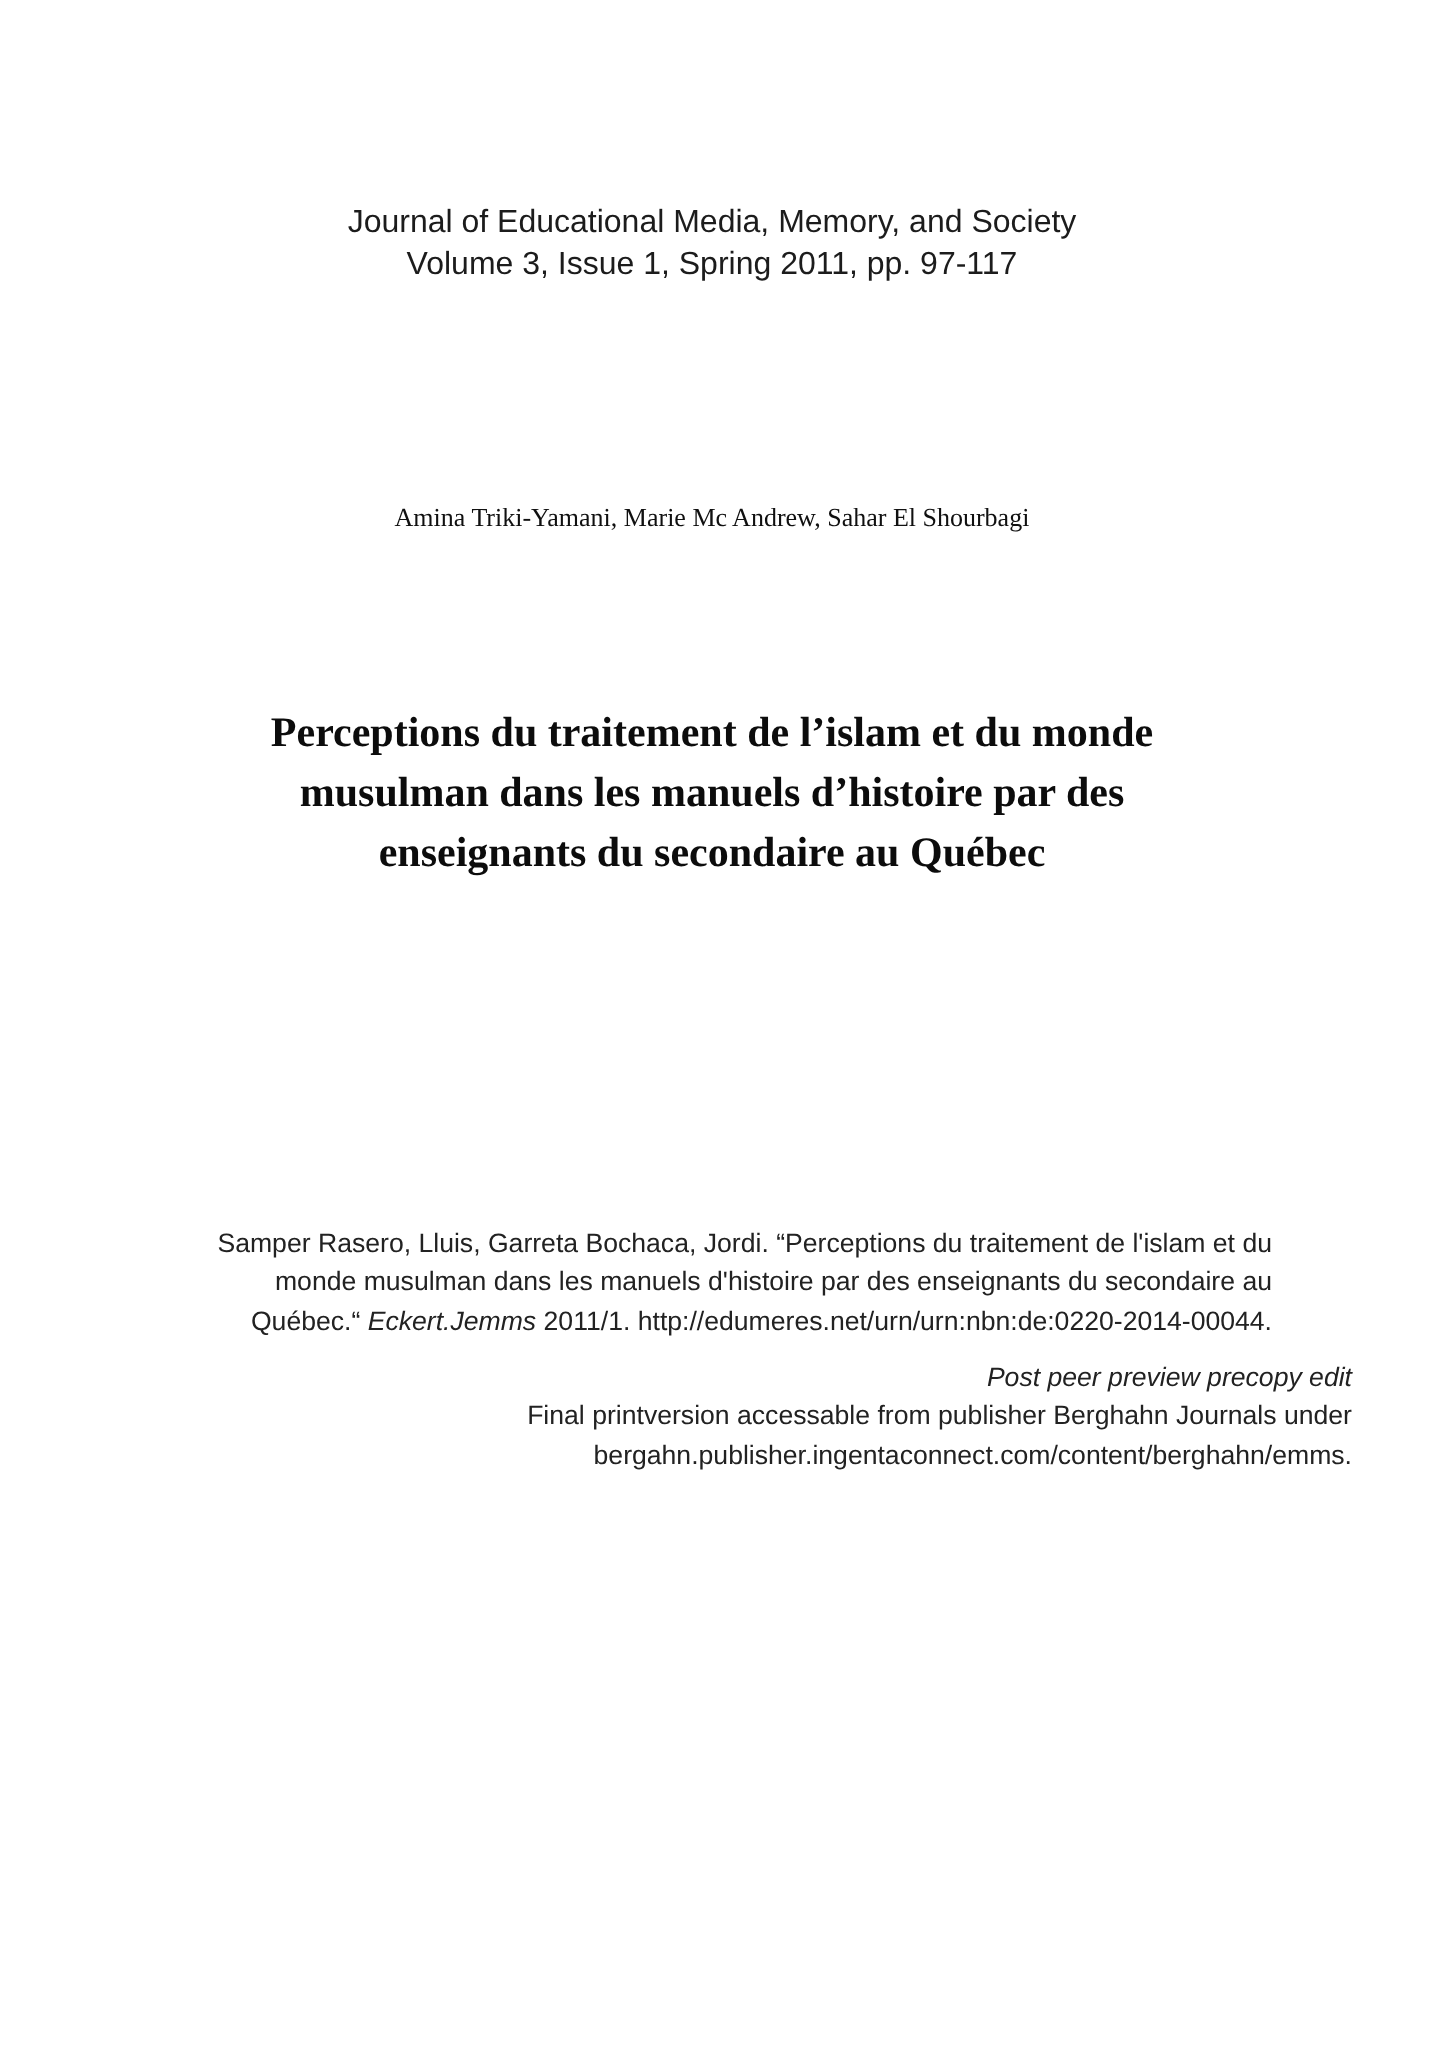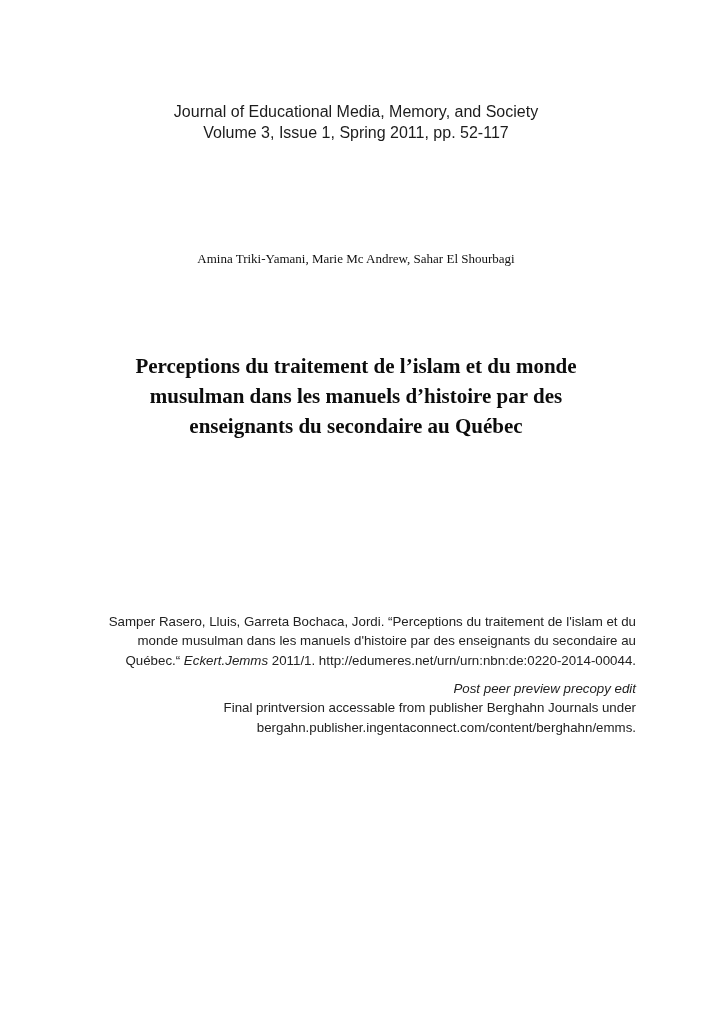--- a/index.html
+++ b/index.html
@@ -47,21 +47,21 @@
   .left-block {
     position: absolute;
     left: 88px;
     width: 548px;
     text-align: right;
     font-size: 13.3px;
     line-height: 19.4px;
     color: #222222;
   }
   .citation-block { top: 612px; }
-  .note-block { top: 679px; }
+  .note-block { top: 679px; margin-left: 40px; }
   .italic { font-style: italic; }
   .logo {
     position: absolute;
     top: 861px;
     right: 104px;
     font-family: "Liberation Serif", serif;
     font-weight: bold;
     font-size: 52px;
     line-height: 48px;
     letter-spacing: -1px;
@@ -71,21 +71,21 @@
   .logo .logo-orange { color: #f7a11a; }
   .logo .logo-e { font-style: italic; }
 </style>
 </head>
 <body>
 
 <div class="page">
 
   <div class="center-col journal-header">
     <div>Journal of Educational Media, Memory, and Society</div>
-    <div>Volume 3, Issue 1, Spring 2011, pp. 52-117</div>
+    <div>Volume 3, Issue 1, Spring 2011, pp. 97-117</div>
   </div>
 
   <div class="center-col authors-line">Amina Triki-Yamani, Marie Mc Andrew, Sahar El Shourbagi</div>
 
   <div class="center-col paper-title">
     <div>Perceptions du traitement de l’islam et du monde</div>
     <div>musulman dans les manuels d’histoire par des</div>
     <div>enseignants du secondaire au Québec</div>
   </div>
 

